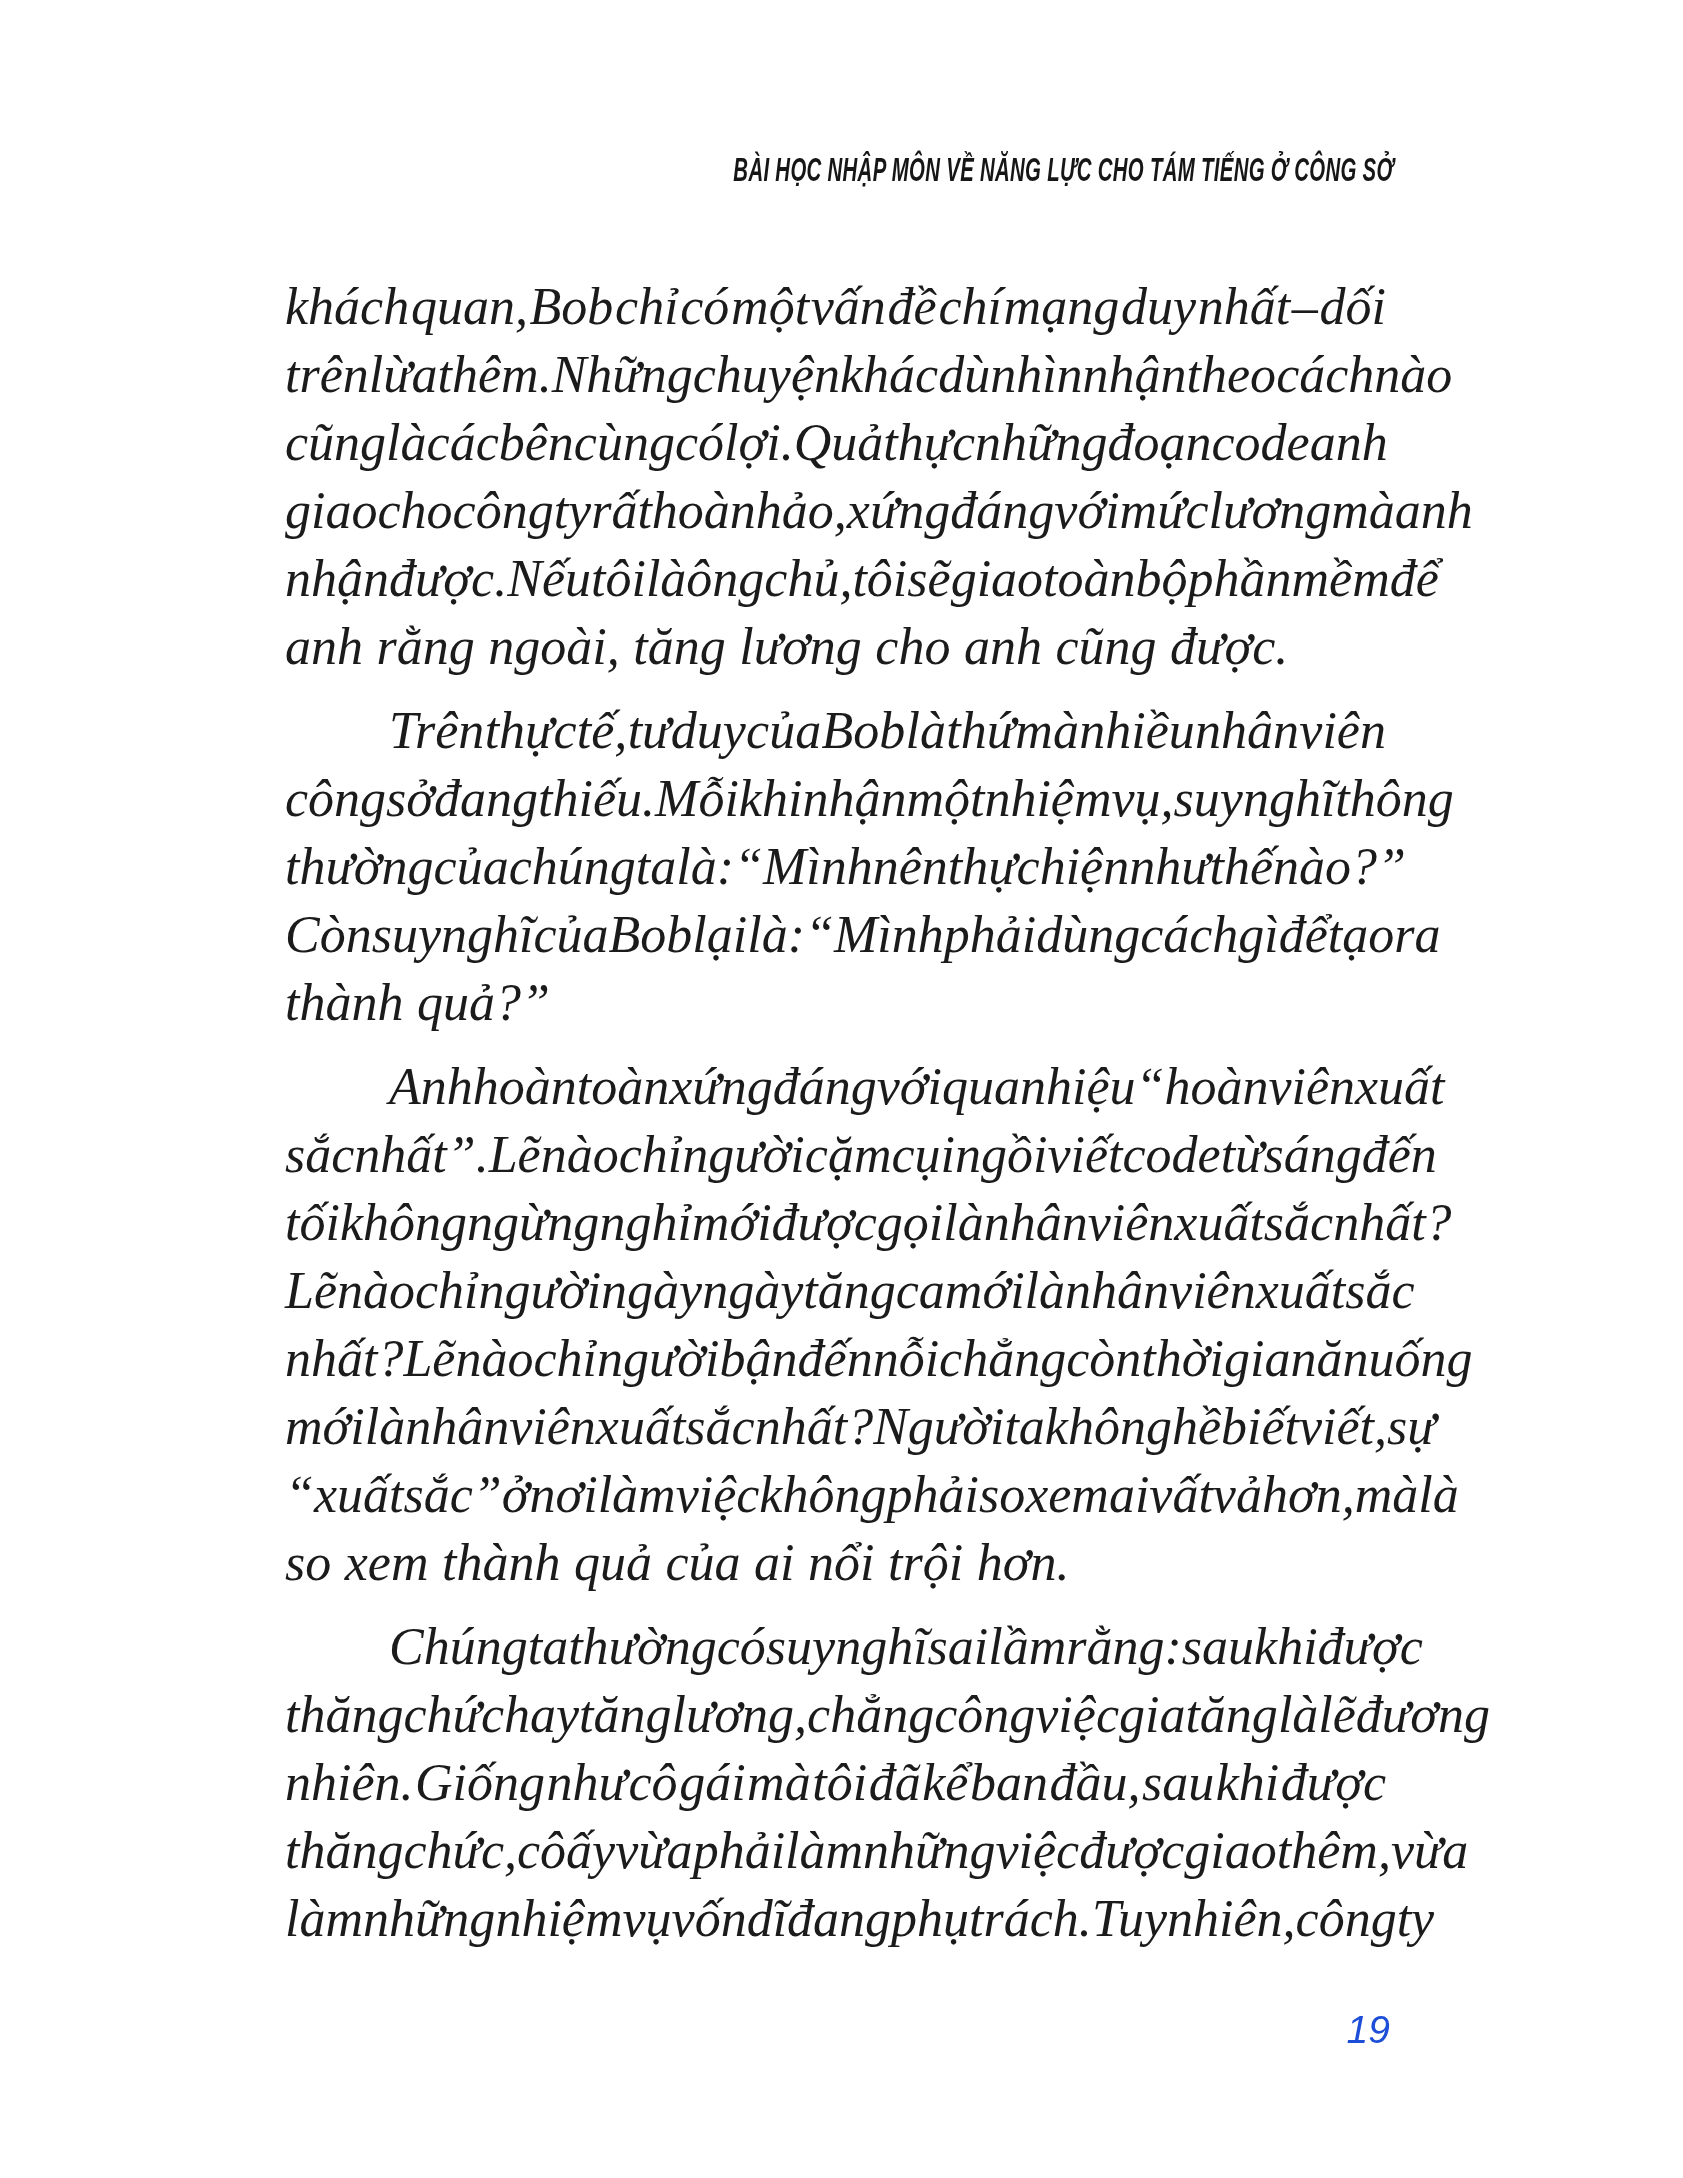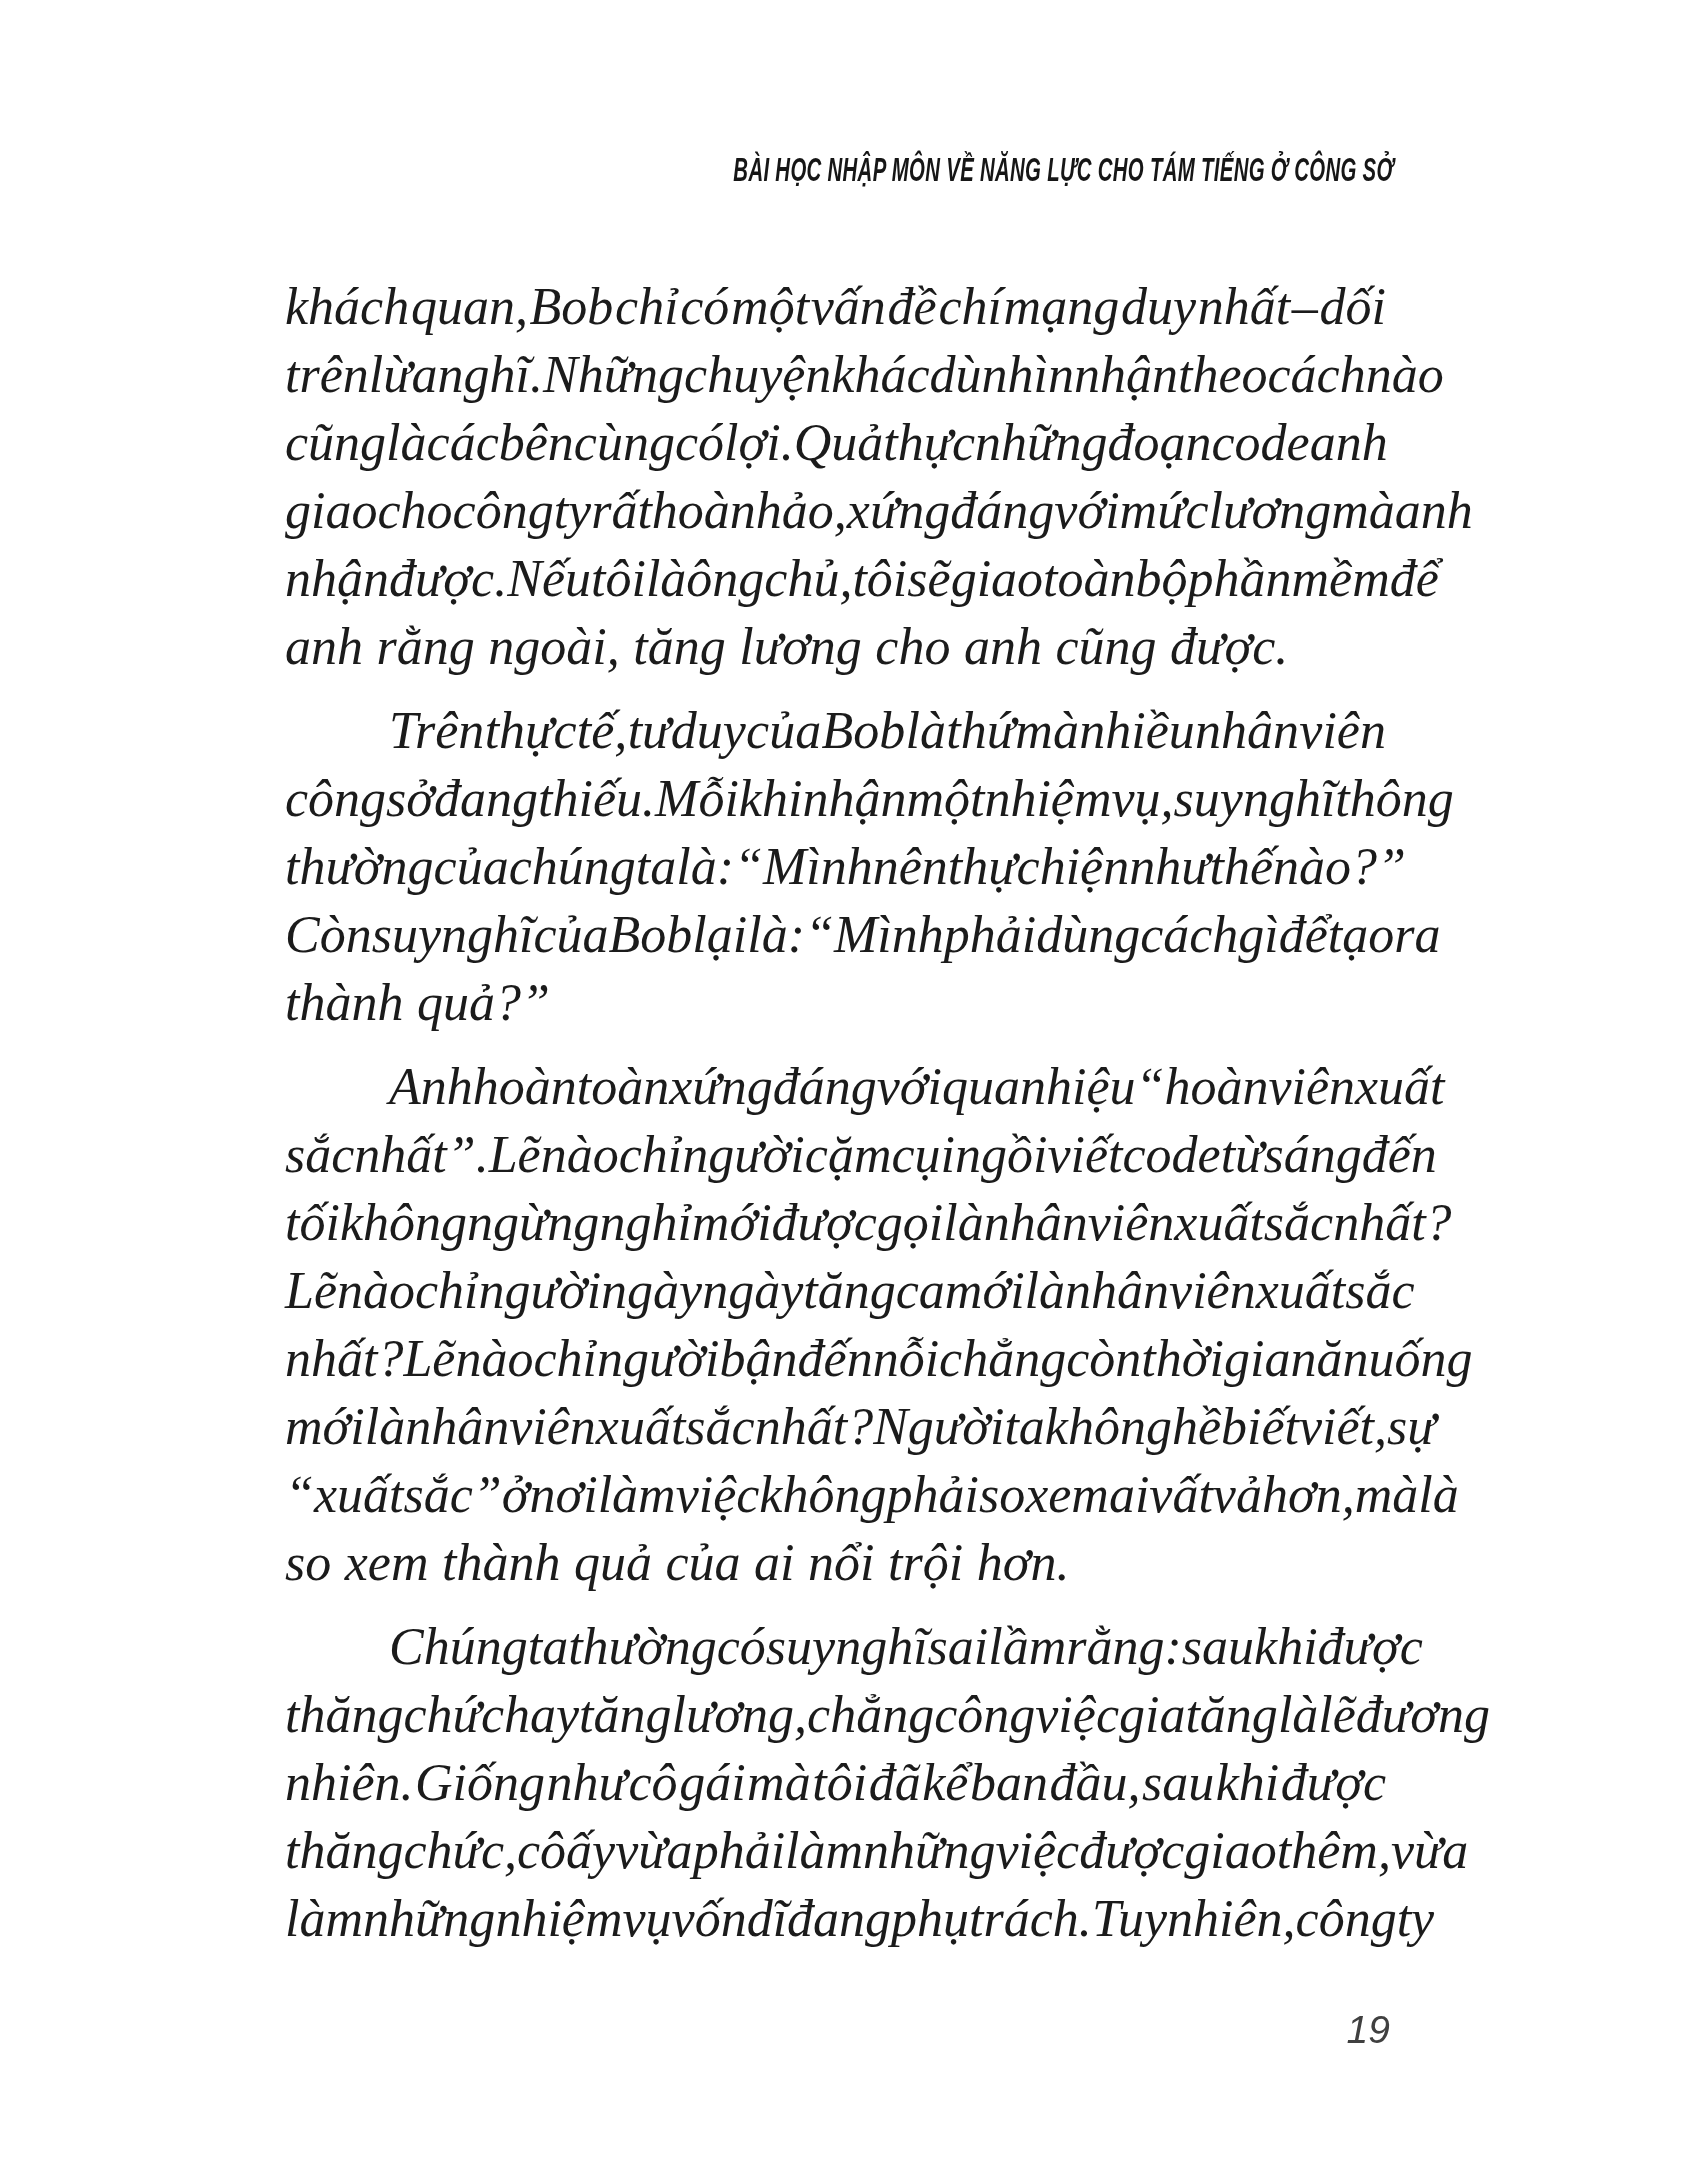--- a/index.html
+++ b/index.html
@@ -50,21 +50,21 @@
   .line.indent{padding-left:104px;}
   .line span{white-space:nowrap;}
   
   .page-number{
     position:absolute;
     top:2010px;
     right:293px;
     font-family:"Liberation Sans","DejaVu Sans",sans-serif;
     font-size:39px;
     line-height:1;
-    color:#404040;
+    color:#1d4ed8;
   }
 </style>
 </head>
 <body>
 
 <div class="page">
 
   <div class="running-header">
     <span class="condensed">BÀI HỌC NHẬP MÔN VỀ NĂNG LỰC CHO TÁM TIẾNG Ở CÔNG SỞ</span>
   </div>
@@ -83,21 +83,21 @@
           <span>chí</span>
           <span>mạng</span>
           <span>duy</span>
           <span>nhất</span>
           <span>–</span>
           <span>dối</span>
         </div>
         <div class="line justified">
           <span>trên</span>
           <span>lừa</span>
-          <span>nghĩ.</span>
+          <span>thêm.</span>
           <span>Những</span>
           <span>chuyện</span>
           <span>khác</span>
           <span>dù</span>
           <span>nhìn</span>
           <span>nhận</span>
           <span>theo</span>
           <span>cách</span>
           <span>nào</span>
         </div>

